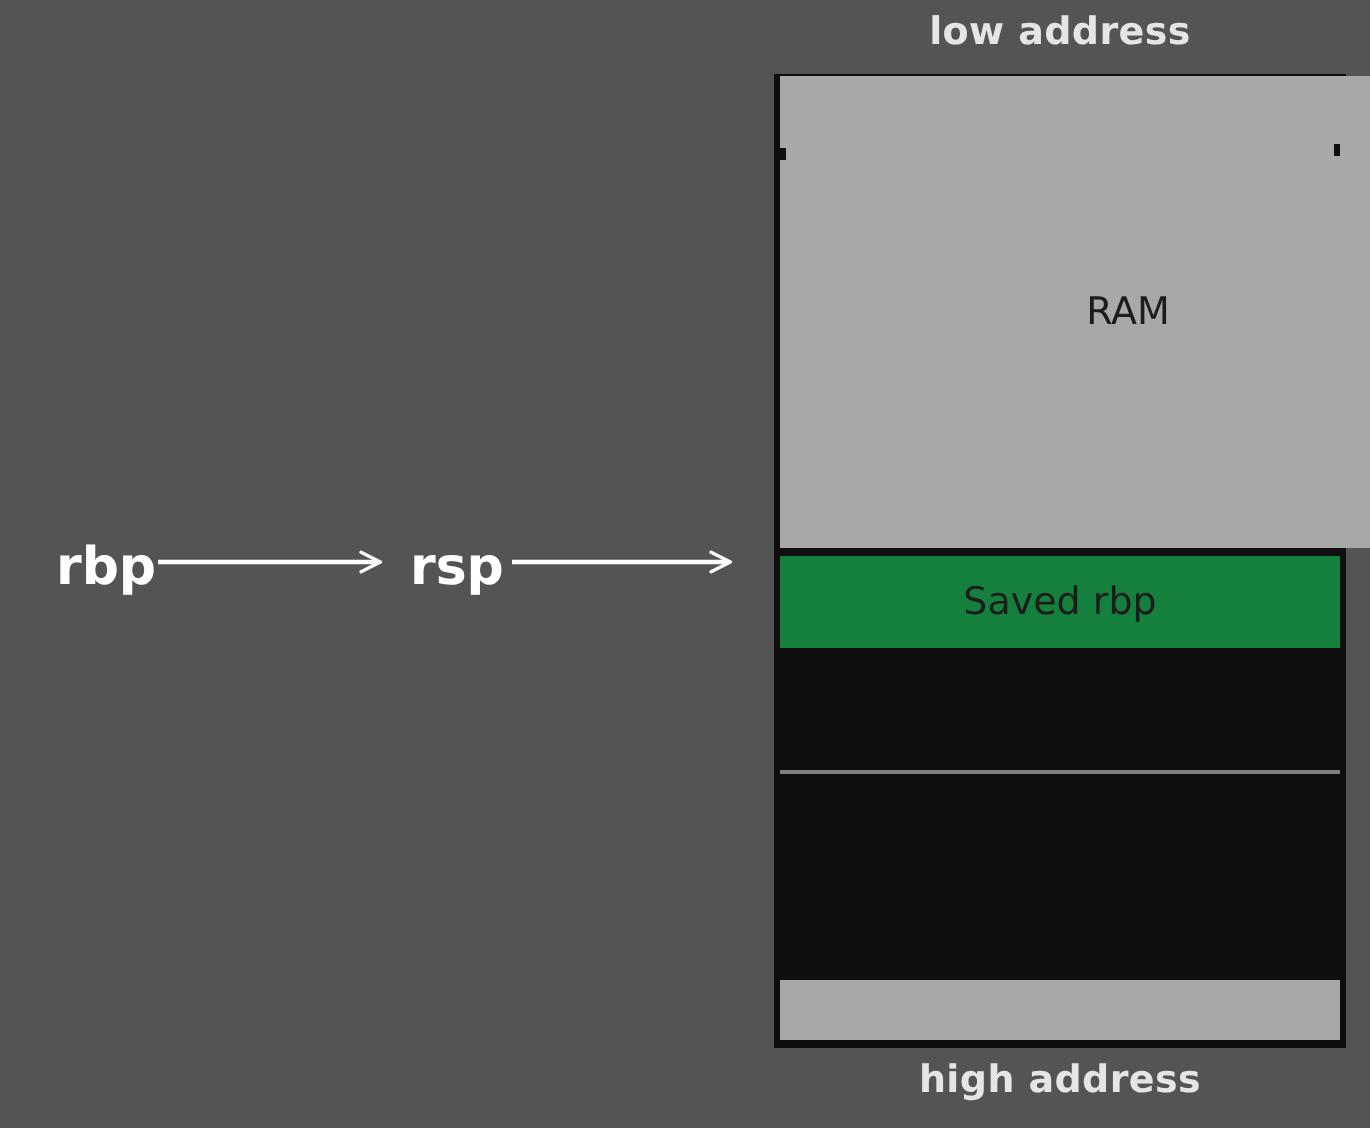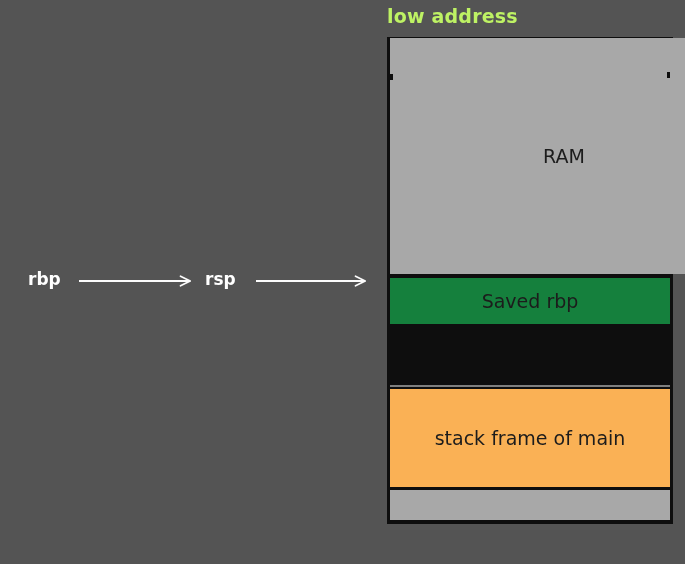--- a/index.html
+++ b/index.html
@@ -8,33 +8,33 @@
     background: #545454;
     font-family: "DejaVu Sans", "Liberation Sans", sans-serif;
     overflow: hidden;
     position: relative;
   }
   .canvas { position: absolute; inset: 0; width: 685px; height: 564px; }
 
   .addr-label {
     position: absolute;
     left: 387px; width: 286px;
-    text-align: left;
-    color: #bef264;
+    text-align: center;
+    color: #e5e5e5;
     font-size: 19px;
     font-weight: 600;
     letter-spacing: 0.2px;
   }
   .addr-label.low  { top: 5px;  }
   .addr-label.high { top: 529px; }
 
   .reg {
     position: absolute;
     color: #ffffff;
-    font-size: 17px;
+    font-size: 26px;
     font-weight: 600;
     top: 269px;
   }
   .reg.rbp { left: 28px; }
   .reg.rsp { left: 205px; text-align: right; }
 
   .arrows { position: absolute; left: 0; top: 0; width: 685px; height: 564px; }
 
   .stack-box {
     position: absolute;
@@ -99,24 +99,22 @@
     <div class="tick left"></div>
     <div class="tick right"></div>
 
     <div class="row saved-rbp" style="background-color: #15803d;">
       <span>Saved rbp</span>
     </div>
 
 
     <div class="thin-divider"></div>
 
-    <div class="row frame-main" style="background-color: rgb(250, 177, 85);">
-      <span>stack frame of main</span>
-    </div>
 
     <div class="row bottom-pad" style="background-color: rgb(168, 168, 168);">
       <span></span>
     </div>
 
   </div>
 
+  <div class="addr-label high">high address</div>
 
 </div>
 
 </body></html>

